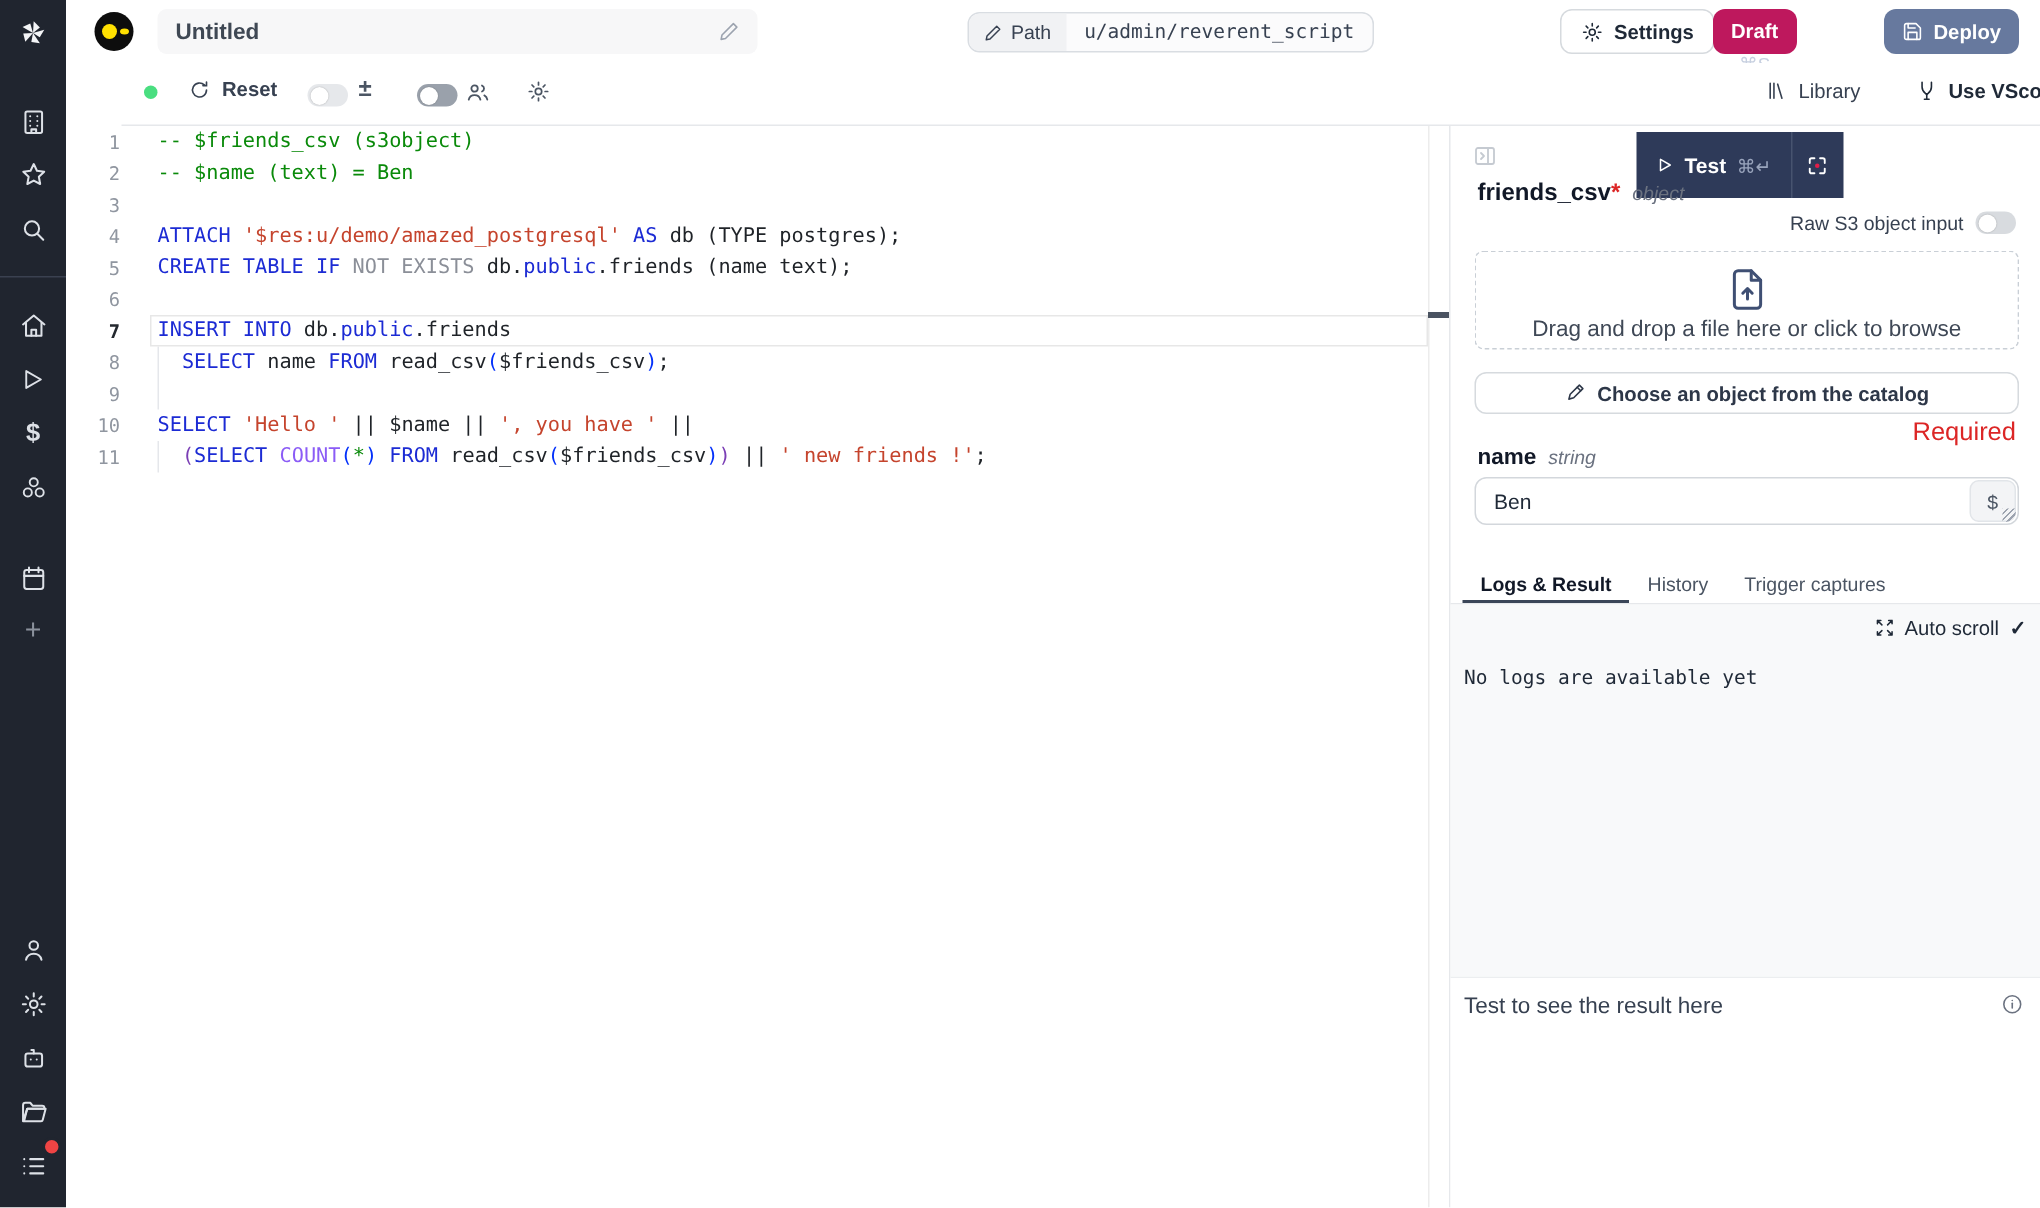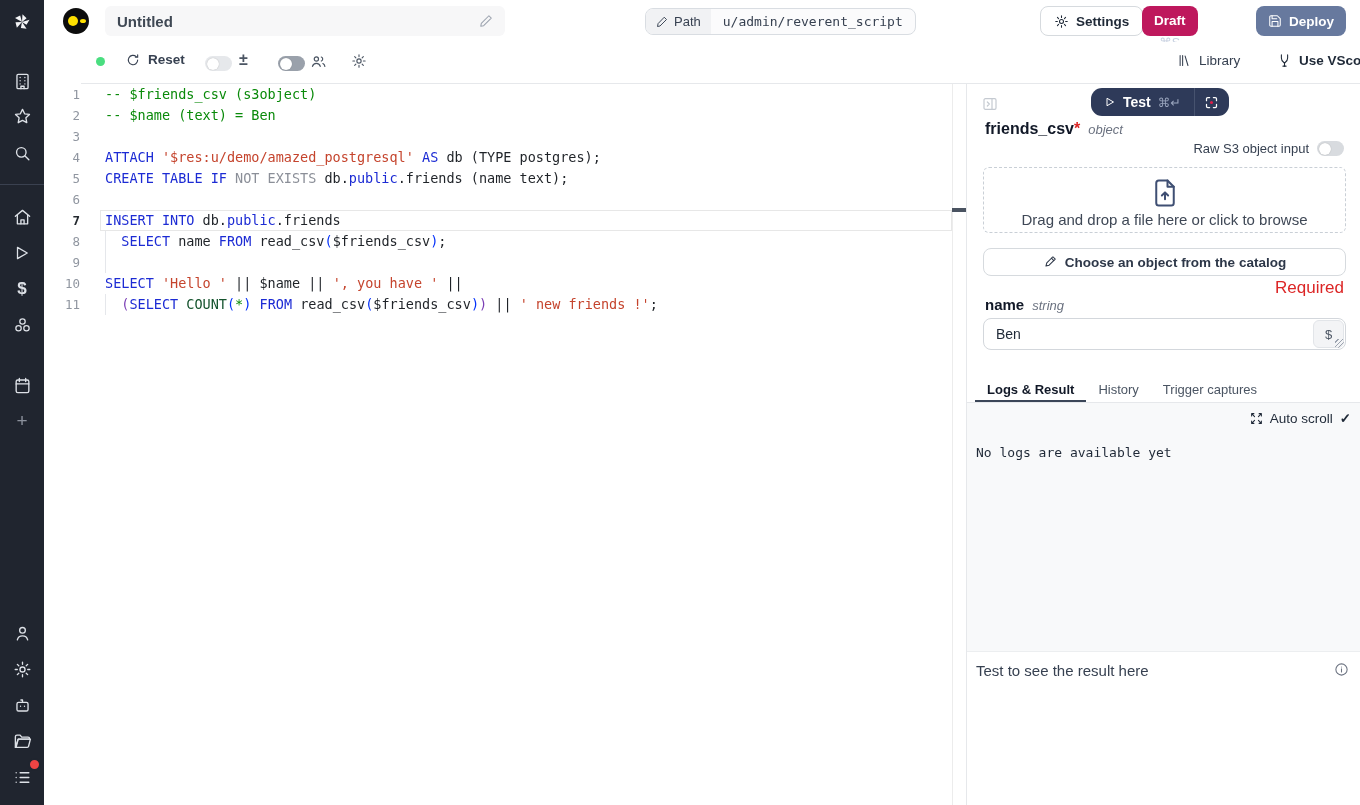--- a/index.html
+++ b/index.html
@@ -50,29 +50,29 @@
 
   
   #editor { position:absolute; left:44px; top:84px; width:922px; height:721px; background:#fff; }
   #gutter { position:absolute; left:0; top:0; width:36px; text-align:right; font-family:"DejaVu Sans Mono", monospace; font-size:12.5px; color:#9096a0; }
   #gutter .gnum { height:21px; line-height:21px; }
   #gutter .gnum.active { color:#24292f; font-weight:700; }
   #code-lines { position:absolute; left:61px; top:0; right:14px; font-family:"DejaVu Sans Mono", monospace; font-size:13.5px; }
   .cline { height:21px; line-height:21px; white-space:pre; position:relative; }
   .cline.guide::before { content:""; position:absolute; left:0; top:0; bottom:0; width:1px; background:#e5e7eb; }
   .tk-cm{color:#0a8a0a} .tk-kw{color:#1c2bd4} .tk-gy{color:#8b8f98} .tk-str{color:#c5442d}
-  .tk-fn{color:#14532d} .tk-grn{color:#0a8a0a} .tk-b1{color:#0431fa} .tk-b3{color:#7b3fb5} .tk-d{color:#1f2328}
+  .tk-fn{color:#8b5cf6} .tk-grn{color:#0a8a0a} .tk-b1{color:#0431fa} .tk-b3{color:#7b3fb5} .tk-d{color:#1f2328}
   #cur-line { position:absolute; left:56px; width:852px; height:21px; border:1px solid #e7e7e7; pointer-events:none; }
   #ruler { position:absolute; left:908px; top:0; bottom:0; width:1px; background:#ececec; }
   #ruler-mark { position:absolute; left:908px; top:124px; width:14px; height:4px; background:#4a5361; }
 
   
   #panel { position:absolute; left:966px; top:84px; width:394px; height:721px; background:#fff; border-left:1px solid #e6e8eb; }
   #collapse-ico { position:absolute; left:15px; top:12px; color:#c5cad1; cursor:pointer; }
-  #test-group { position:absolute; left:124px; top:4px; height:28px; display:flex; align-items:stretch; background:#2e3a59; border-radius:11px; overflow:hidden; color:#fff; }
+  #test-group { position:absolute; left:124px; top:4px; height:44px; display:flex; align-items:stretch; background:#2e3a59; border-radius:0; overflow:hidden; color:#fff; }
   #test-main { display:flex; align-items:center; gap:7px; padding:0 13px; cursor:pointer; }
   #test-main .lbl { font-size:14px; font-weight:700; }
   #test-main .kbd { font-size:12.5px; color:#9aa5bd; }
   #test-sep { width:1px; background:#47536f; }
   #capture-btn { display:flex; align-items:center; justify-content:center; width:34px; cursor:pointer; }
   #arg1-row { position:absolute; left:18px; top:36px; }
   .arg-name { font-size:16px; font-weight:700; color:#111827; }
   .arg-req { color:#dc2626; }
   .arg-type { font-size:13px; font-style:italic; color:#6b7280; margin-left:8px; }
   #raws3-row { position:absolute; right:16px; top:57px; display:flex; align-items:flex-end; gap:8px; }

